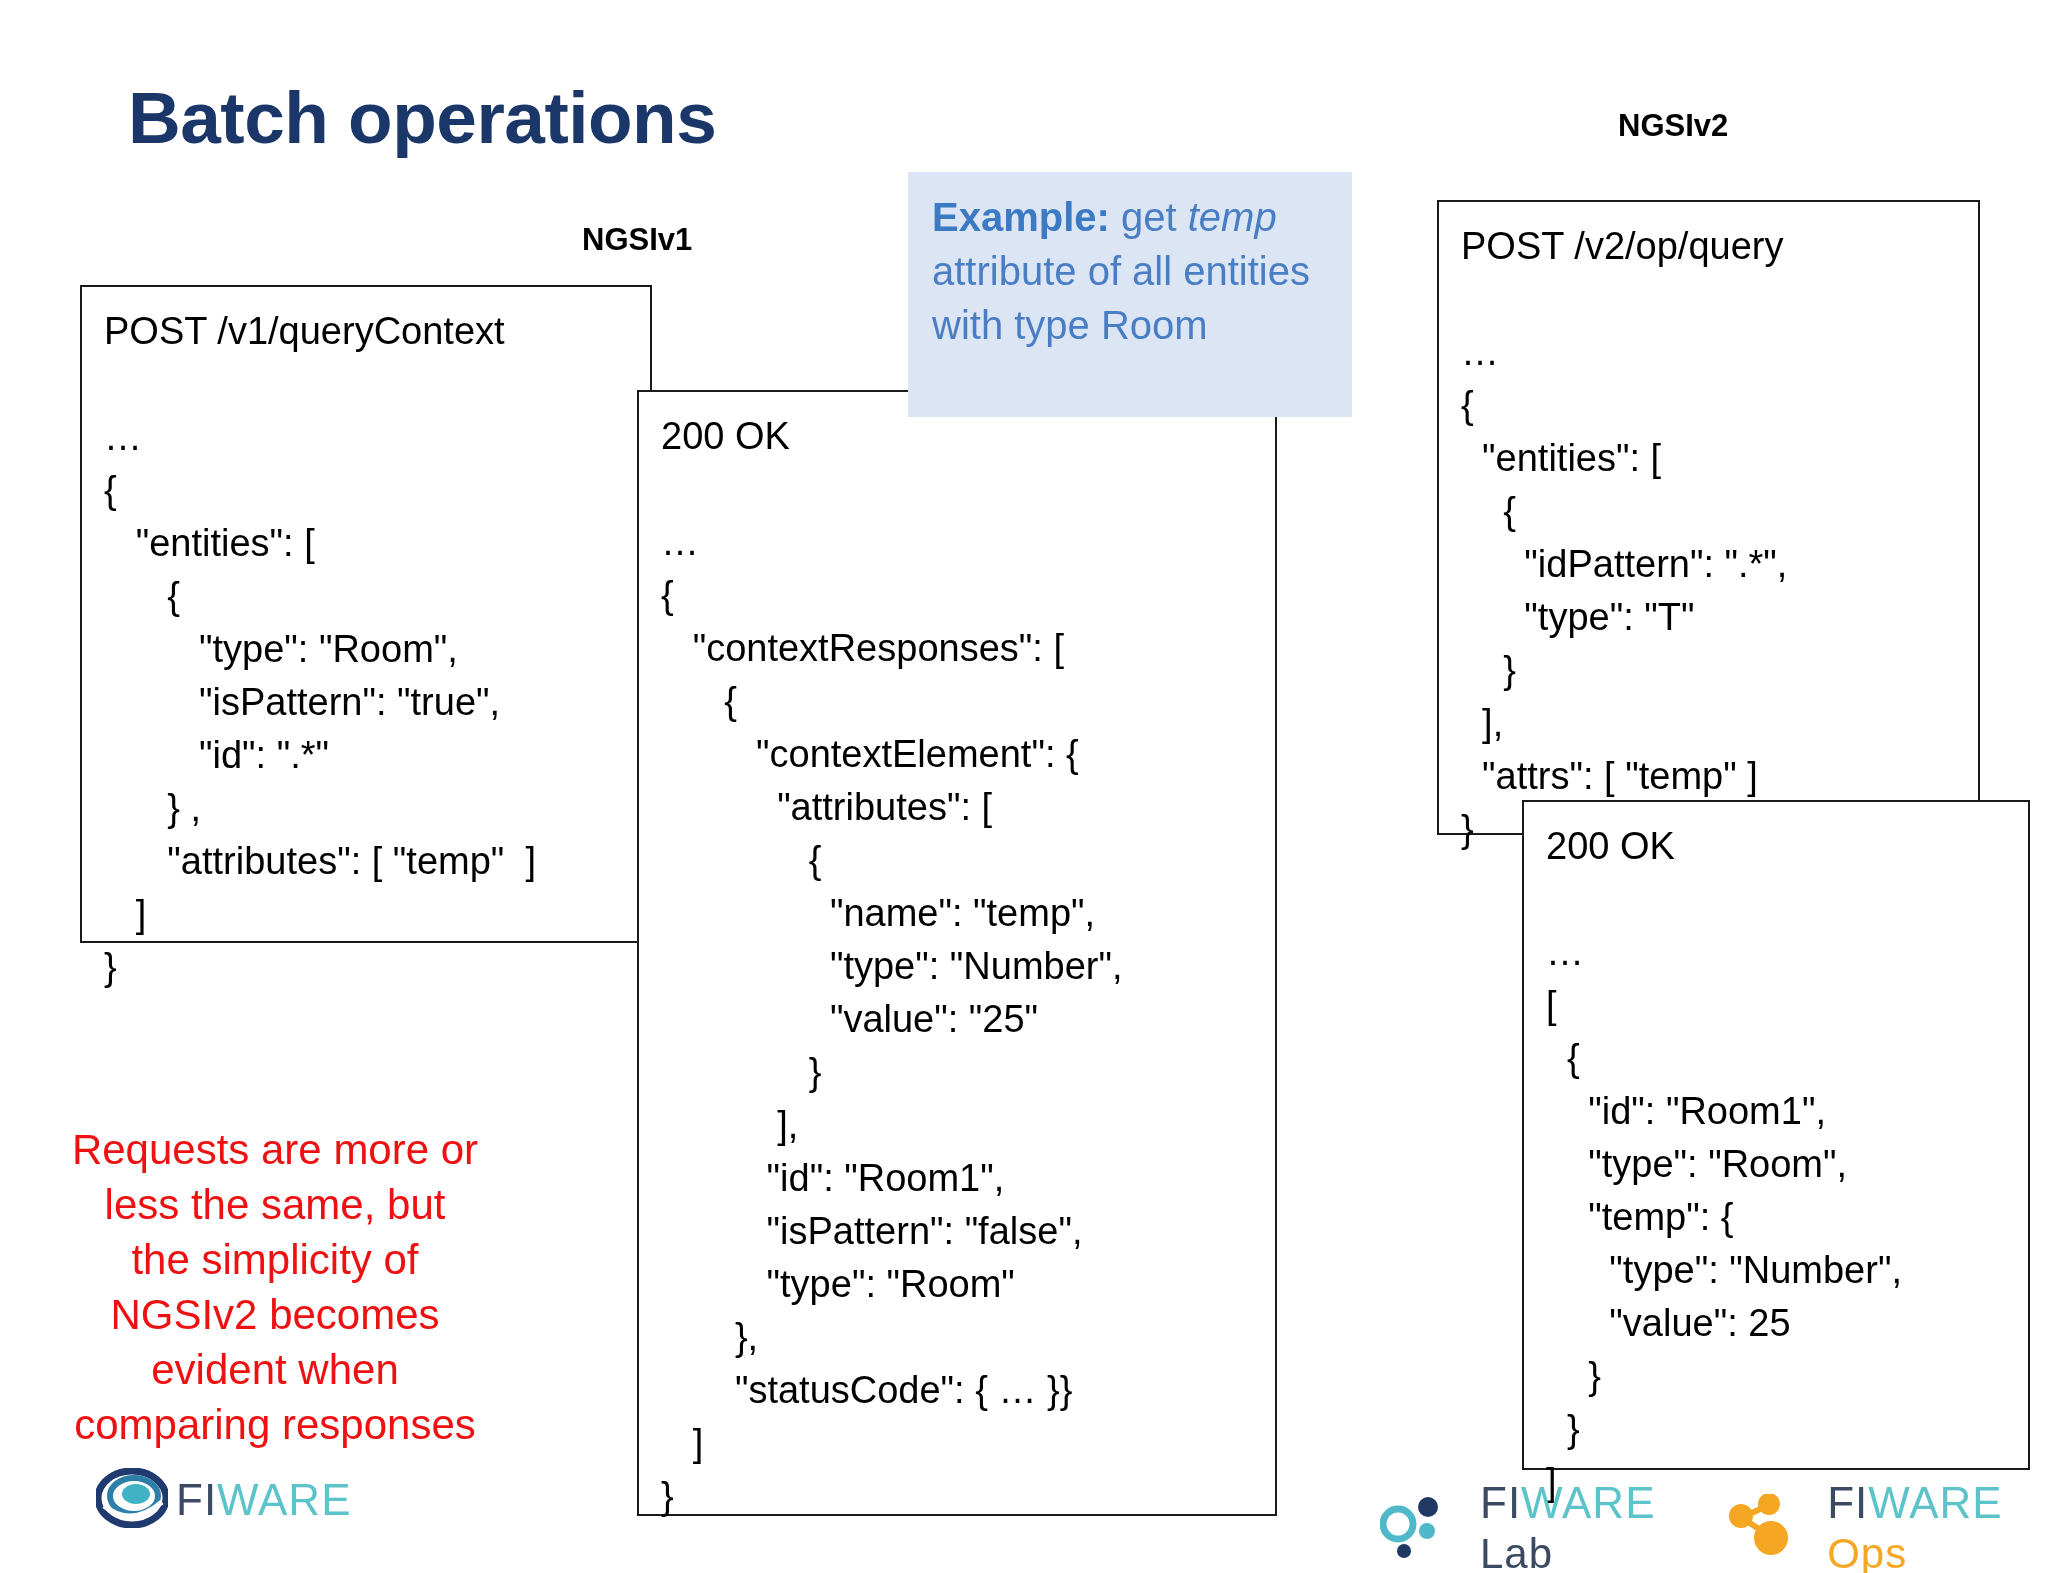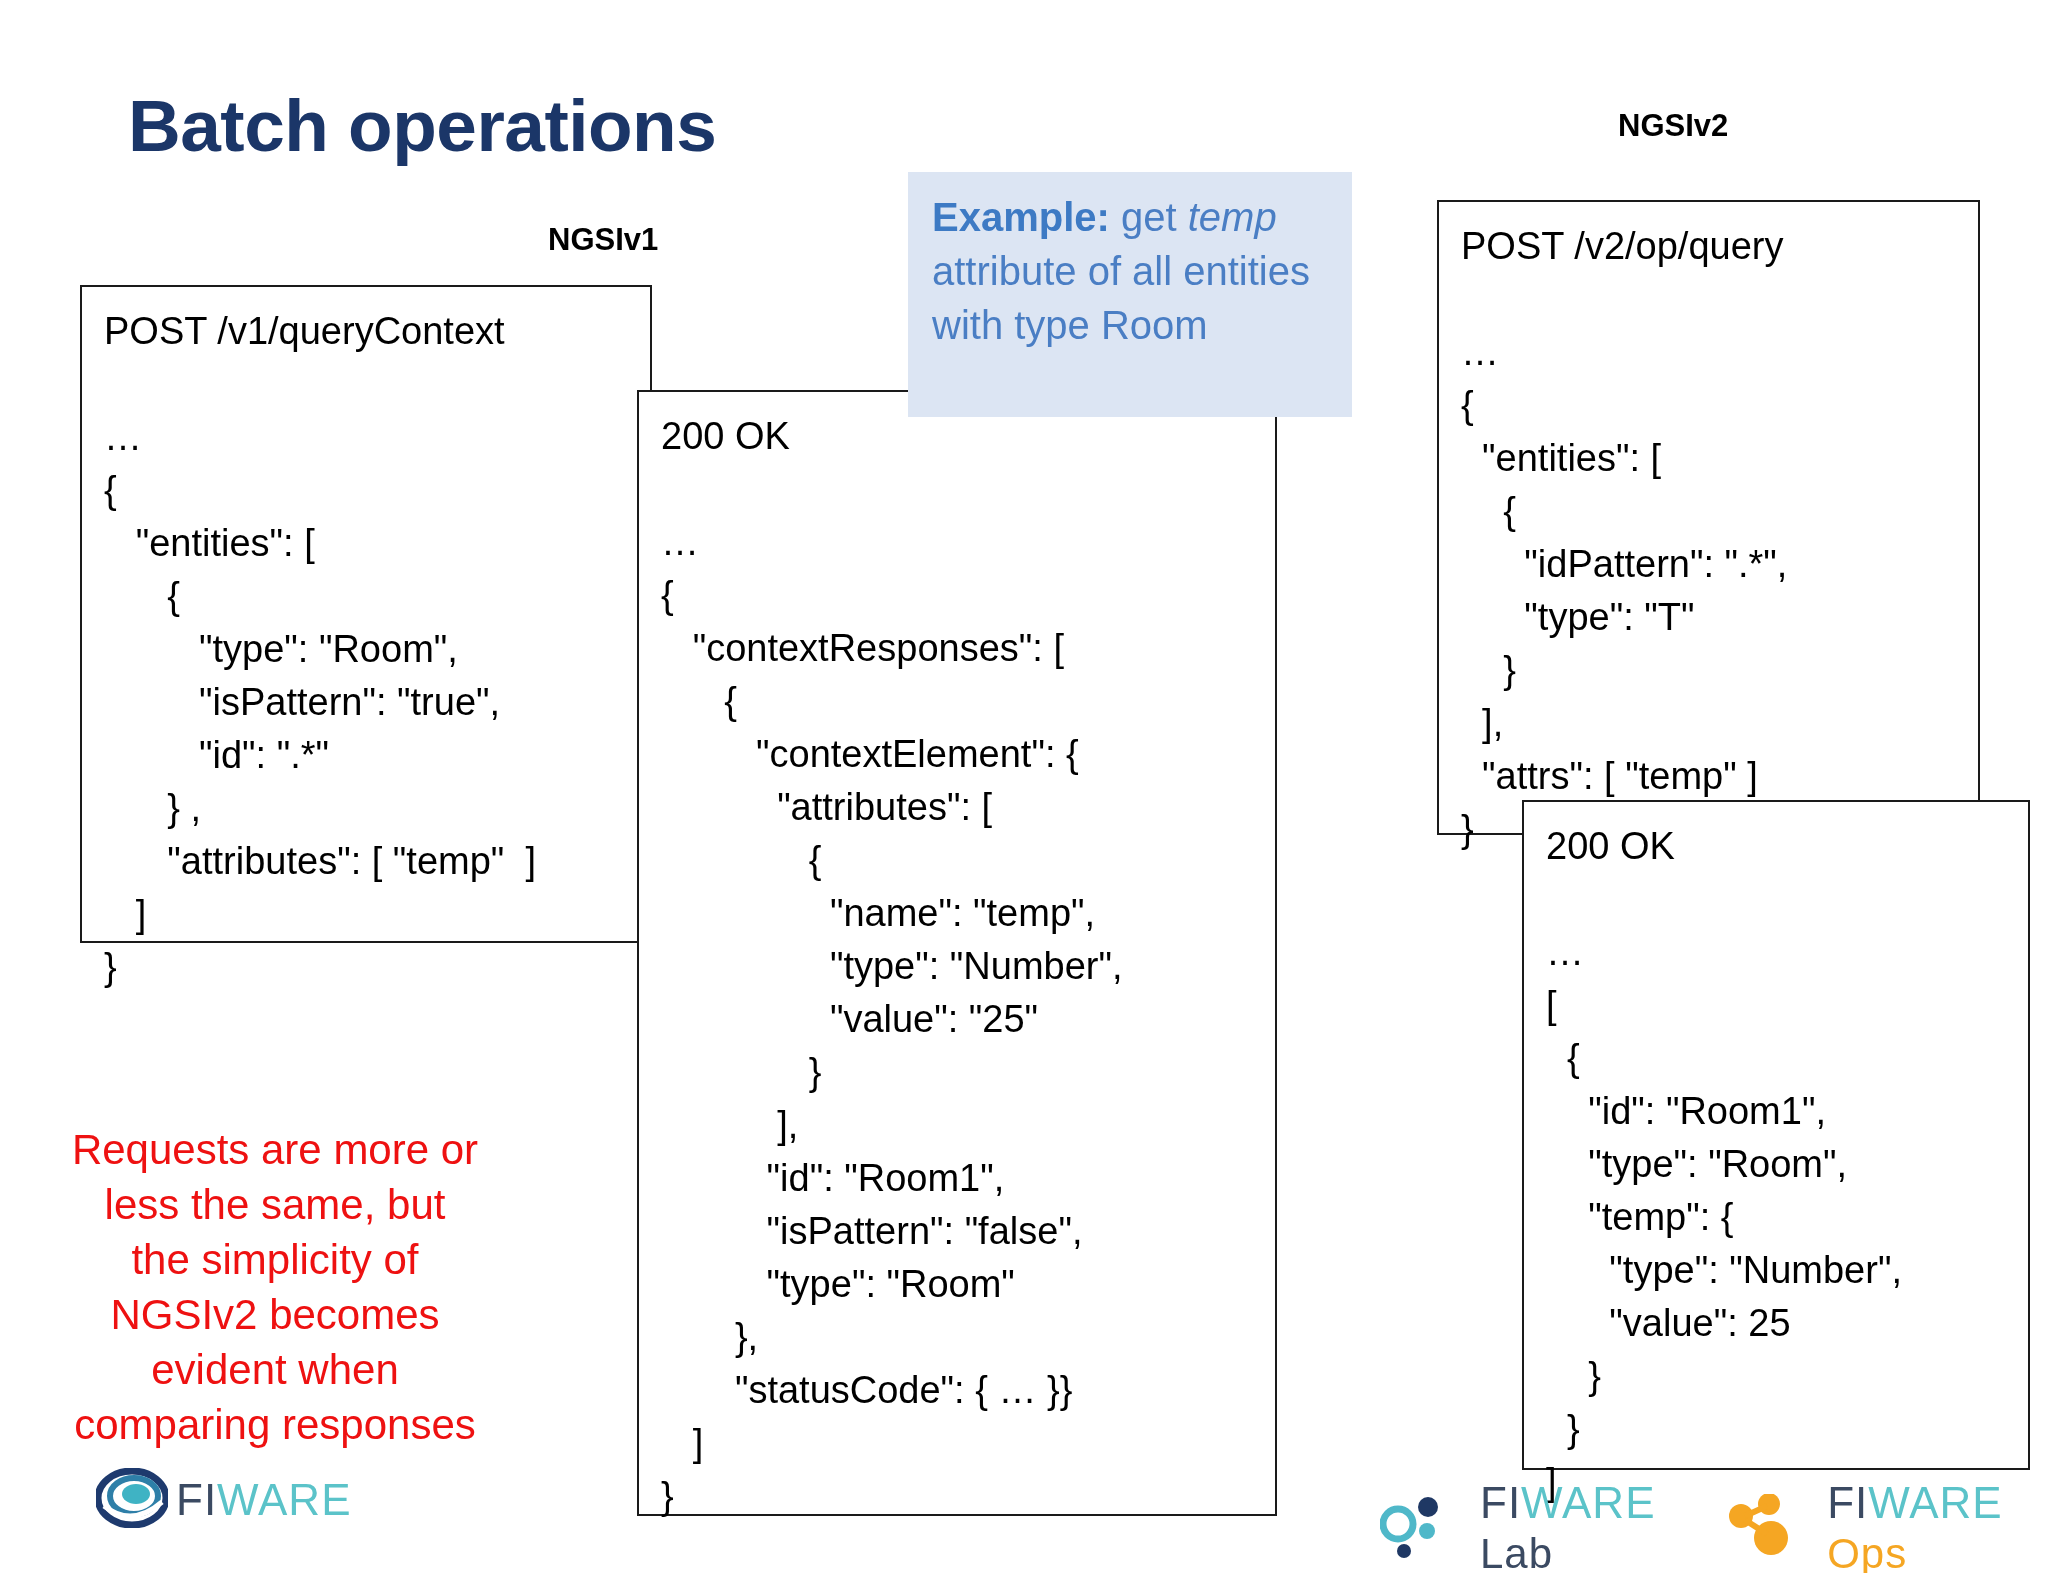--- a/index.html
+++ b/index.html
@@ -15,37 +15,37 @@
     width: 2048px;
     height: 1573px;
     background: #ffffff;
     overflow: hidden;
   }
 
   
   #slide-title {
     position: absolute;
     left: 128px;
-    top: 84px;
+    top: 76px;
     font-size: 73px;
     font-weight: bold;
     color: #1b3668;
     letter-spacing: -0.5px;
     white-space: nowrap;
   }
 
   
   .col-heading {
     position: absolute;
     font-size: 31px;
     font-weight: bold;
     color: #000000;
     white-space: nowrap;
   }
-  #heading-ngsiv1 { left: 548px; top: 222px; }
+  #heading-ngsiv1 { left: 582px; top: 222px; }
   #heading-ngsiv2 { left: 1618px; top: 108px; }
 
   
   .code-box {
     position: absolute;
     background: #ffffff;
     border: 2px solid #1a1a1a;
     box-sizing: border-box;
     font-size: 38px;
     line-height: 53px;

